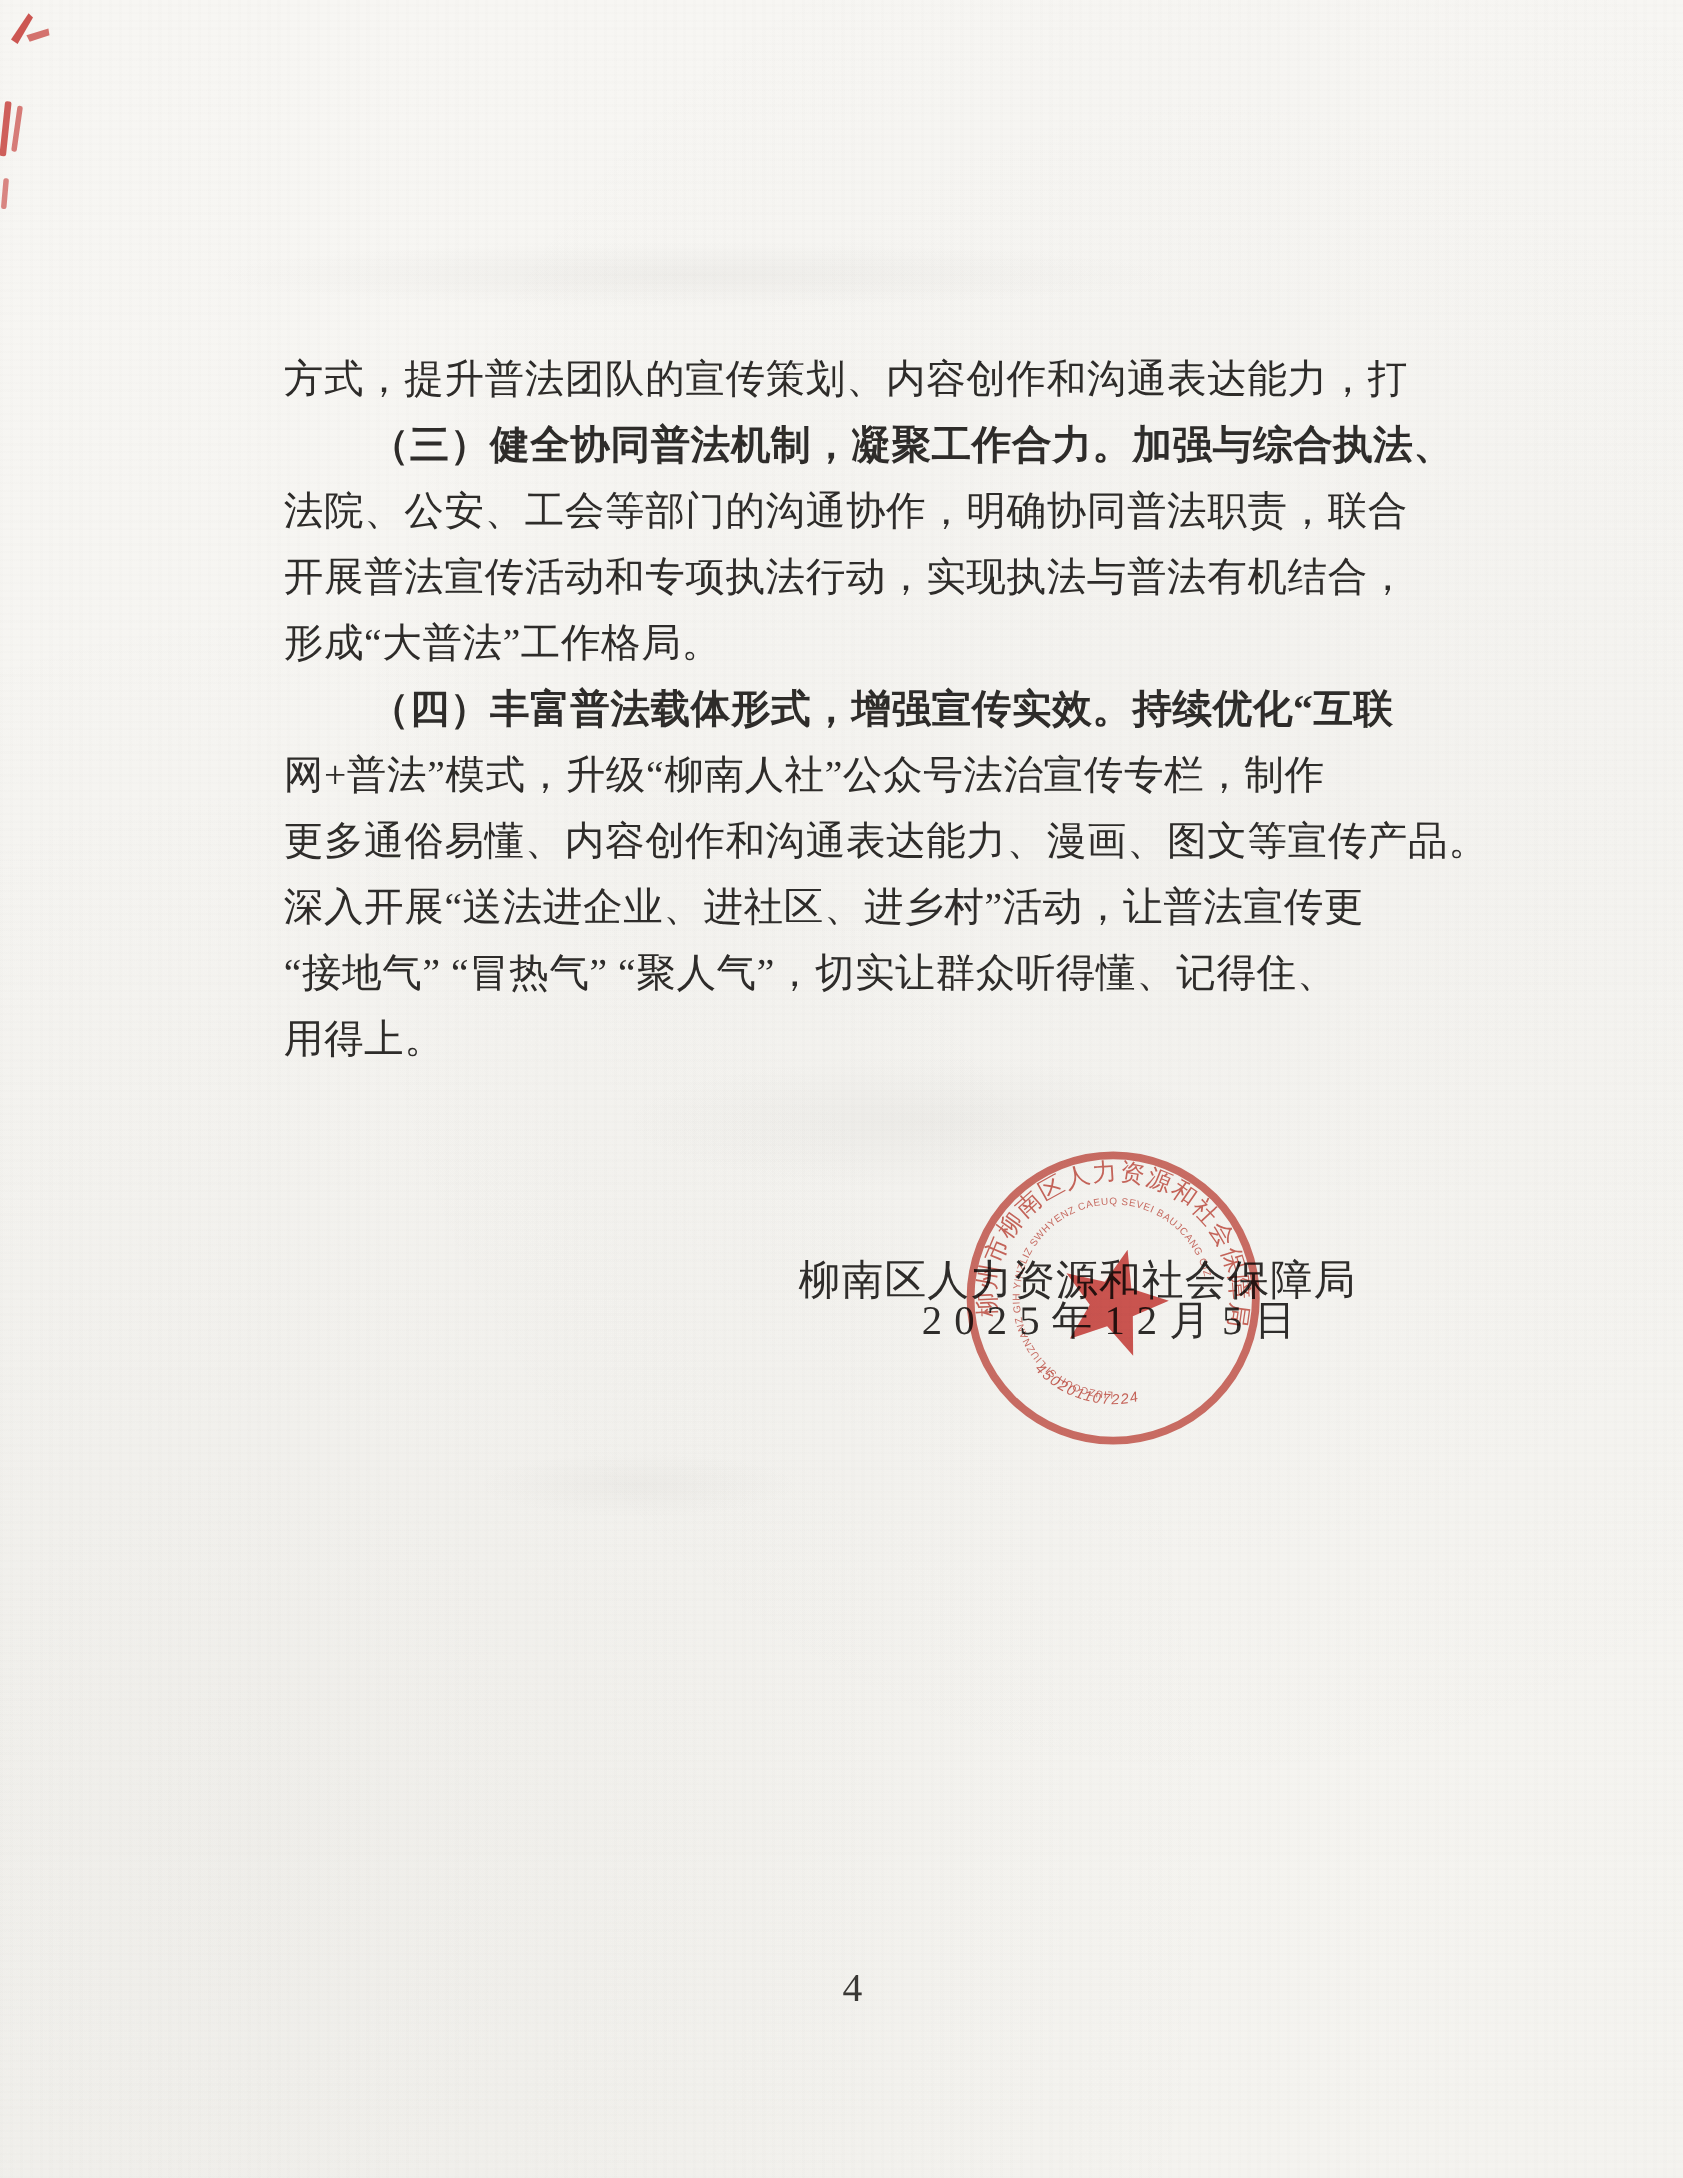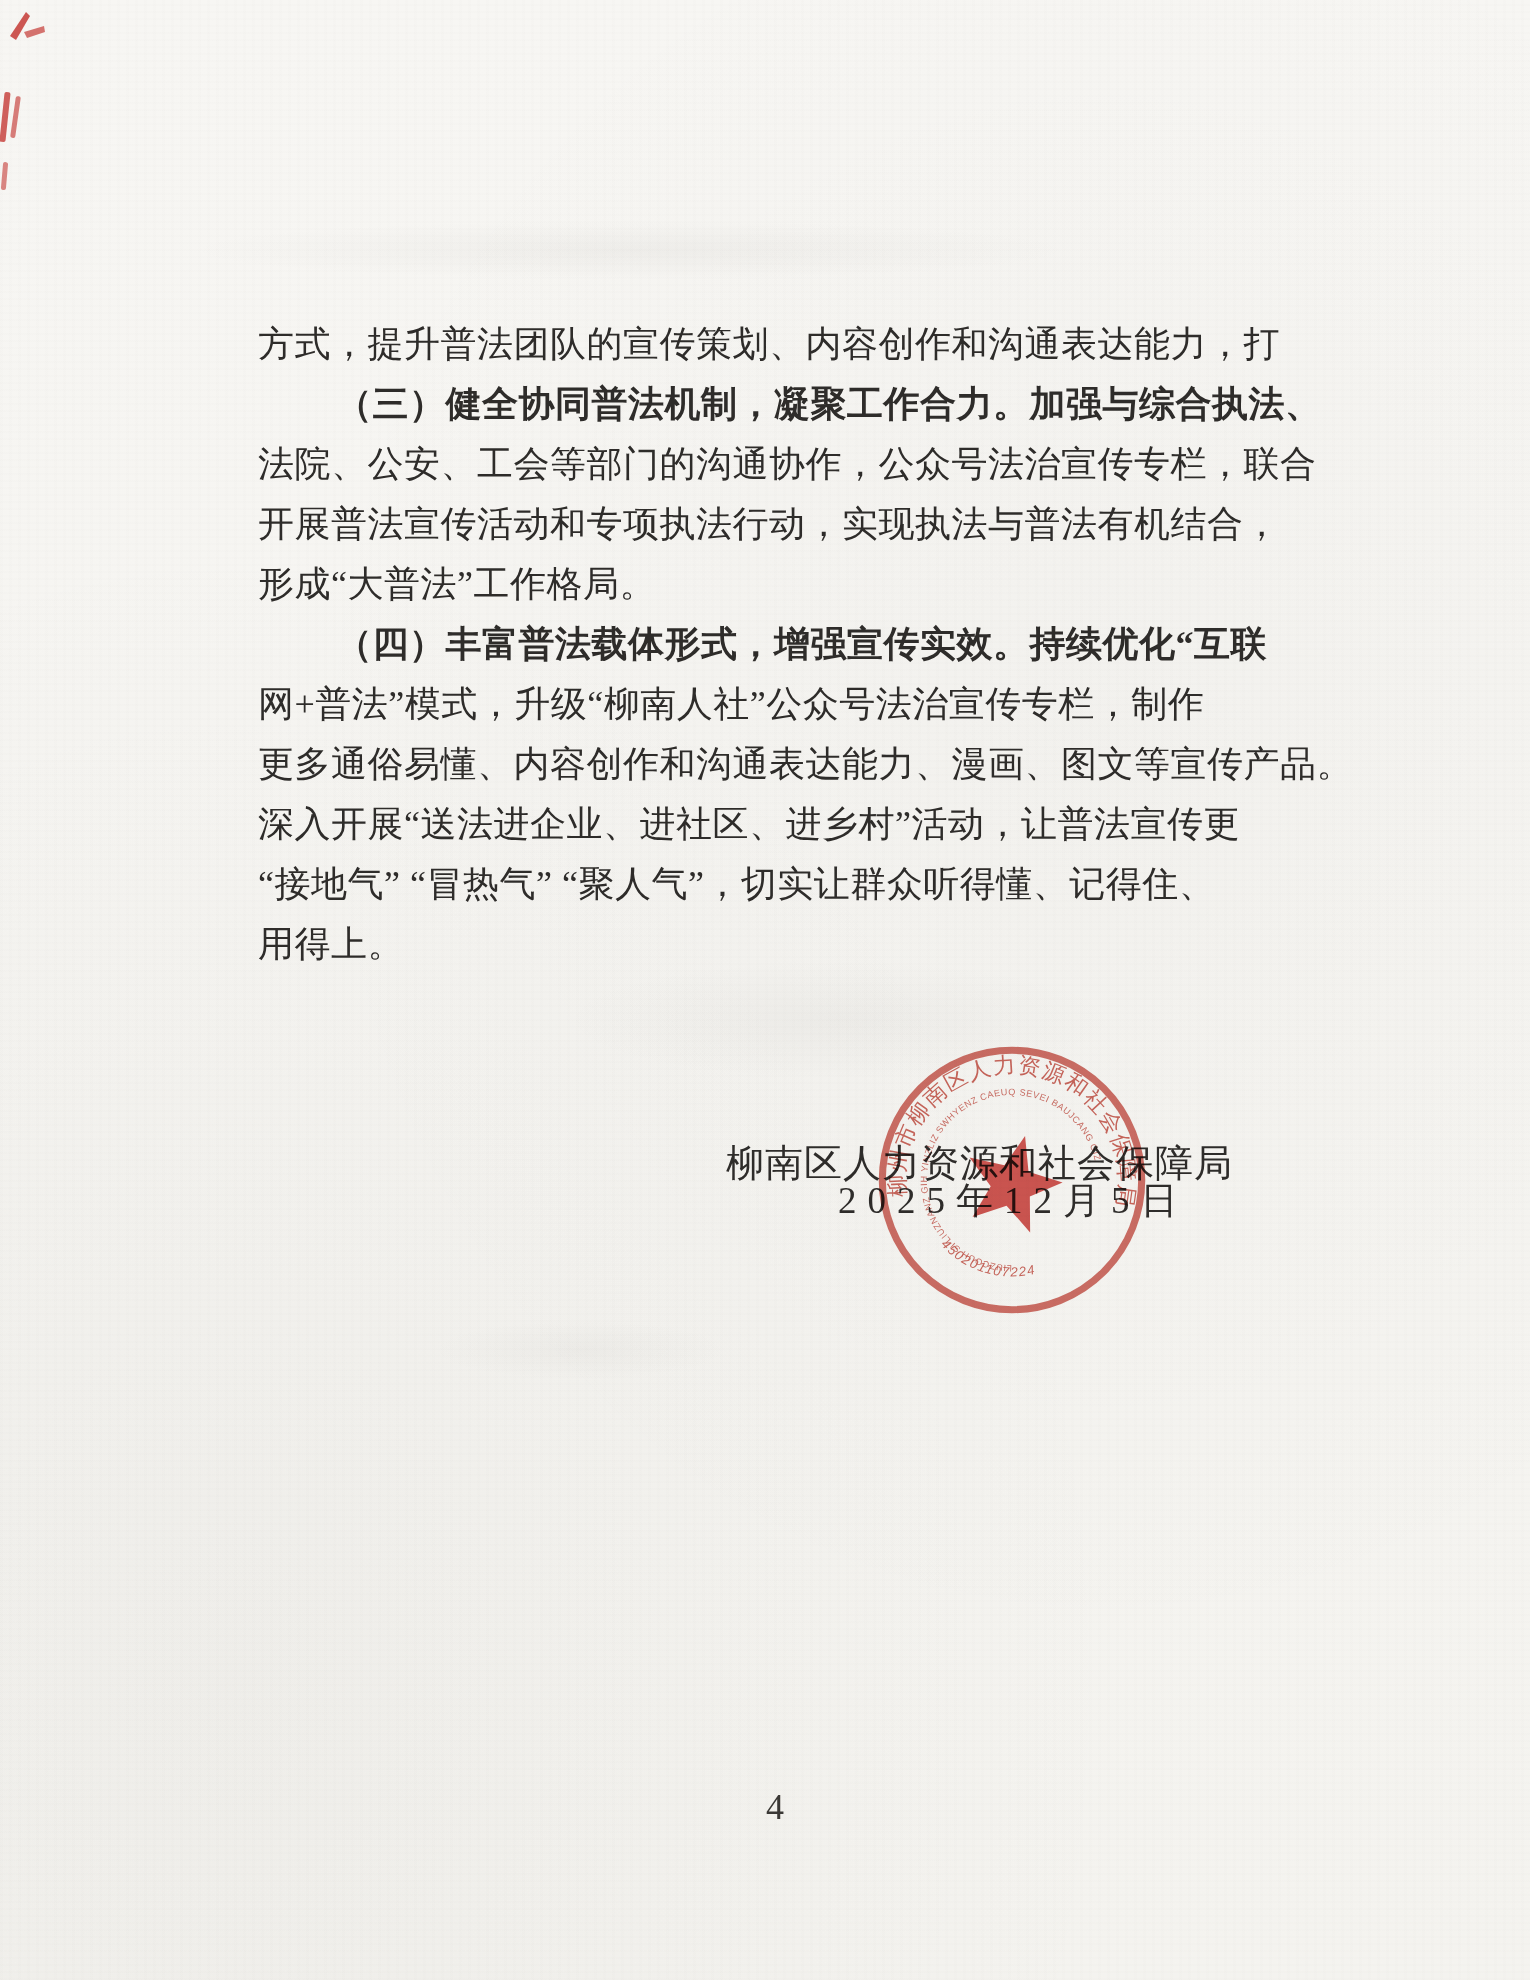--- a/index.html
+++ b/index.html
@@ -76,21 +76,21 @@
     <rect x="2" y="2" width="6" height="50" rx="2" fill="#c43a35" opacity="0.8" transform="rotate(6 5 27)"></rect>
     <rect x="13" y="6" width="5" height="42" rx="2" fill="#c43a35" opacity="0.65" transform="rotate(8 15 27)"></rect>
   </svg>
   <svg class="red-mark" style="left:0px;top:160px;" width="16" height="34" viewBox="0 0 16 34">
     <rect x="2" y="2" width="5" height="28" rx="2" fill="#c43a35" opacity="0.6" transform="rotate(5 4 16)"></rect>
   </svg>
 
   <div class="content">
     <div class="line">方式，提升普法团队的宣传策划、内容创作和沟通表达能力，打</div>
     <div class="line indent">（三）健全协同普法机制，凝聚工作合力。加强与综合执法、</div>
-    <div class="line">法院、公安、工会等部门的沟通协作，公众号法治宣传专栏，联合</div>
+    <div class="line">法院、公安、工会等部门的沟通协作，明确协同普法职责，联合</div>
     <div class="line">开展普法宣传活动和专项执法行动，实现执法与普法有机结合，</div>
     <div class="line">形成“大普法”工作格局。</div>
     <div class="line indent">（四）丰富普法载体形式，增强宣传实效。持续优化“互联</div>
     <div class="line">网+普法”模式，升级“柳南人社”公众号法治宣传专栏，制作</div>
     <div class="line">更多通俗易懂、内容创作和沟通表达能力、漫画、图文等宣传产品。</div>
     <div class="line">深入开展“送法进企业、进社区、进乡村”活动，让普法宣传更</div>
     <div class="line">“接地气” “冒热气” “聚人气”，切实让群众听得懂、记得住、</div>
     <div class="line">用得上。</div>
   </div>
 

